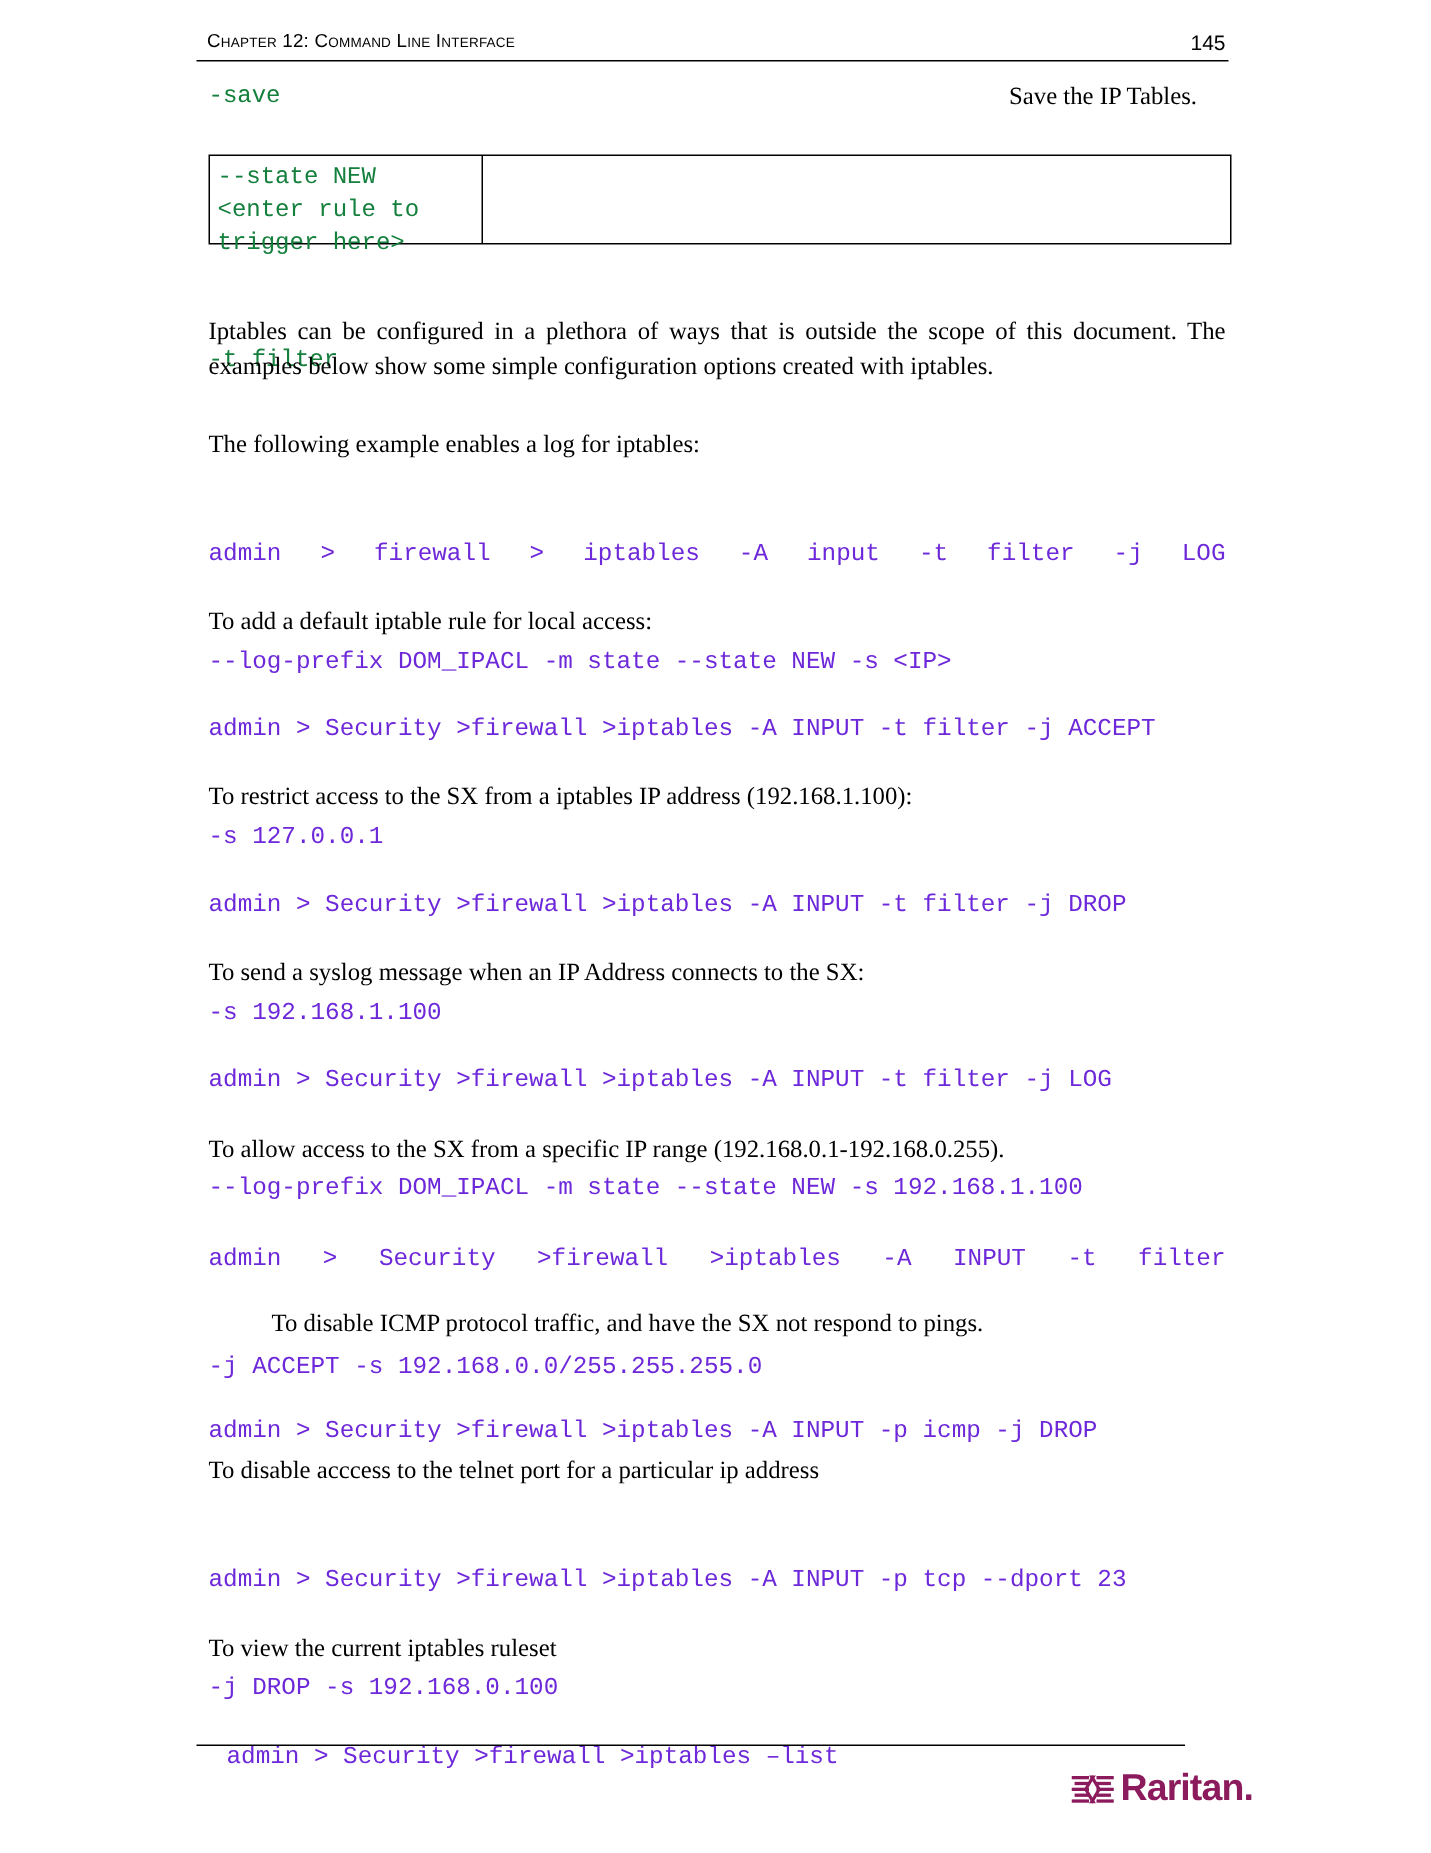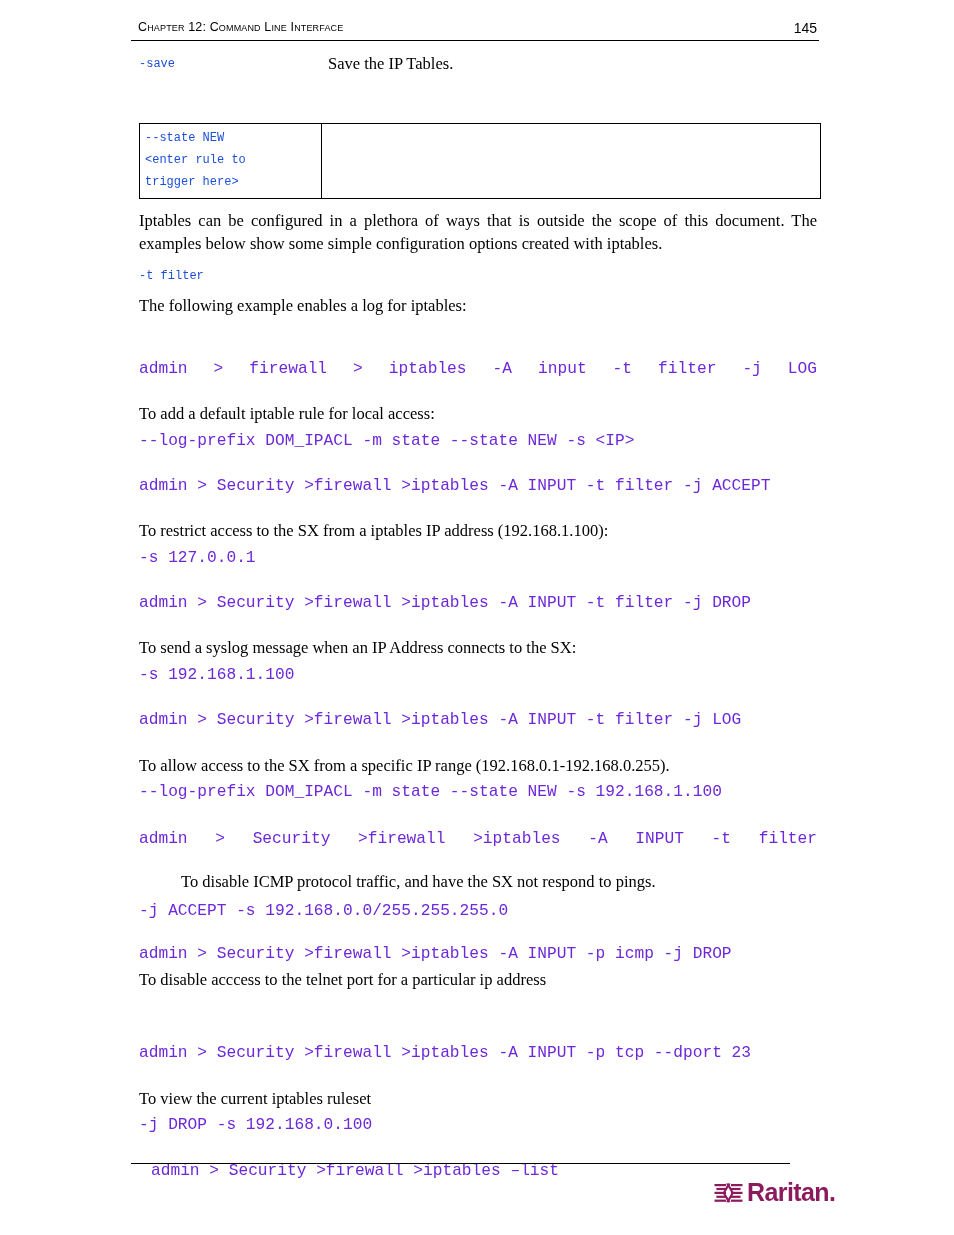--- a/index.html
+++ b/index.html
@@ -69,47 +69,47 @@
   .opt-row {
     position: relative;
     width: 100%;
   }
   .opt-cell-key {
     position: absolute;
     left: 0;
     top: 0;
     width: 182px;
     font-family: "Liberation Mono", monospace;
-    font-size: 12px;
+    font-size: 16px;
     line-height: 22px;
-    color: #1d4ed8;
+    color: #15803d;
     white-space: pre;
   }
   .opt-cell-desc {
     position: absolute;
     left: 189px;
     top: 0;
     width: 470px;
     font-family: "Liberation Serif", serif;
     font-size: 16.5px;
     line-height: 22px;
     color: #000;
+    text-align: right;
   }
 
   .row-save {
     top: 53px;
     height: 24px;
   }
 
   .row-boxed {
     top: 79px;
-    height: 76px;
+    height: 60px;
     border: 1.3px solid #000;
     box-sizing: border-box;
-    margin-top: 20px;
   }
   .row-boxed .boxed-divider {
     position: absolute;
     left: 181px;
     top: 0;
     bottom: 0;
     width: 0;
     border-left: 1.3px solid #000;
   }
   .row-boxed .opt-cell-key {
@@ -236,21 +236,21 @@
 
     <div class="opt-row row-tfilter">
       <div class="opt-cell-key">-t filter</div>
       <div class="opt-cell-desc"></div>
     </div>
 
   </div>
 
   <div class="para" style="top:210px;">Iptables can be configured in a plethora of ways that is outside the scope of this document. The examples below show some simple configuration options created with iptables.</div>
 
-  <div class="para nojust" style="top:285px;margin-top:10px;">The following example enables a log for iptables:</div>
+  <div class="para nojust" style="top:285px;">The following example enables a log for iptables:</div>
   <div class="code just" style="top:309px;">
     <span class="jline">admin &gt; firewall &gt; iptables -A input -t filter -j LOG</span>
     <span class="jline-last">--log-prefix DOM_IPACL -m state --state NEW -s &lt;IP&gt;</span>
   </div>
 
   <div class="para nojust" style="top:403px;">To add a default iptable rule for local access:</div>
   <div class="code" style="top:426px;">
     <span class="line">admin &gt; Security &gt;firewall &gt;iptables -A INPUT -t filter -j ACCEPT</span>
     <span class="line">-s 127.0.0.1</span>
   </div>

